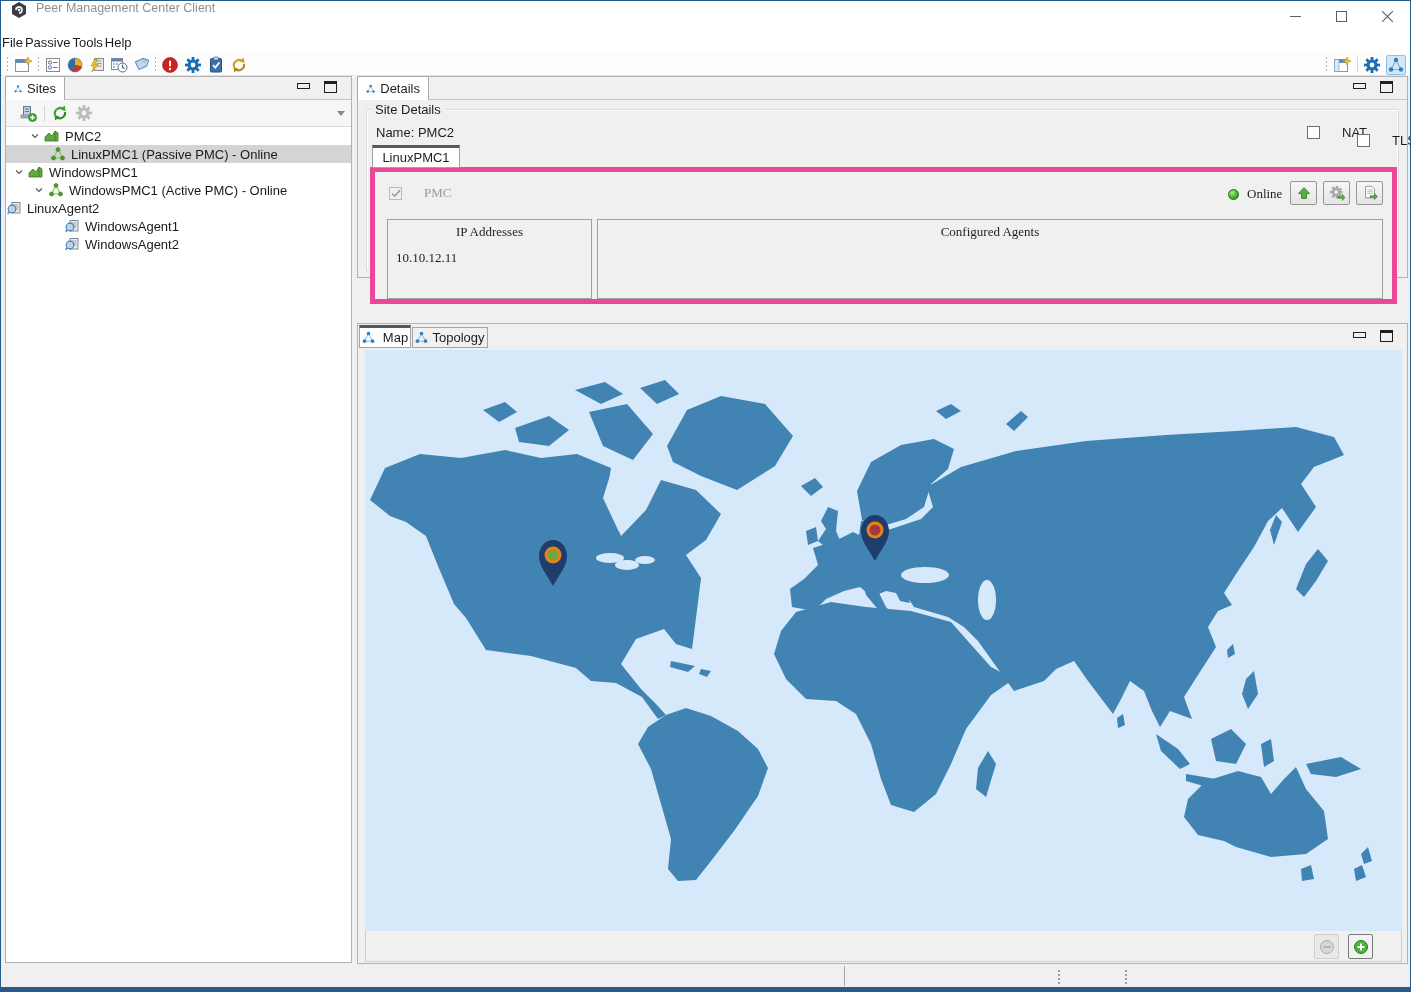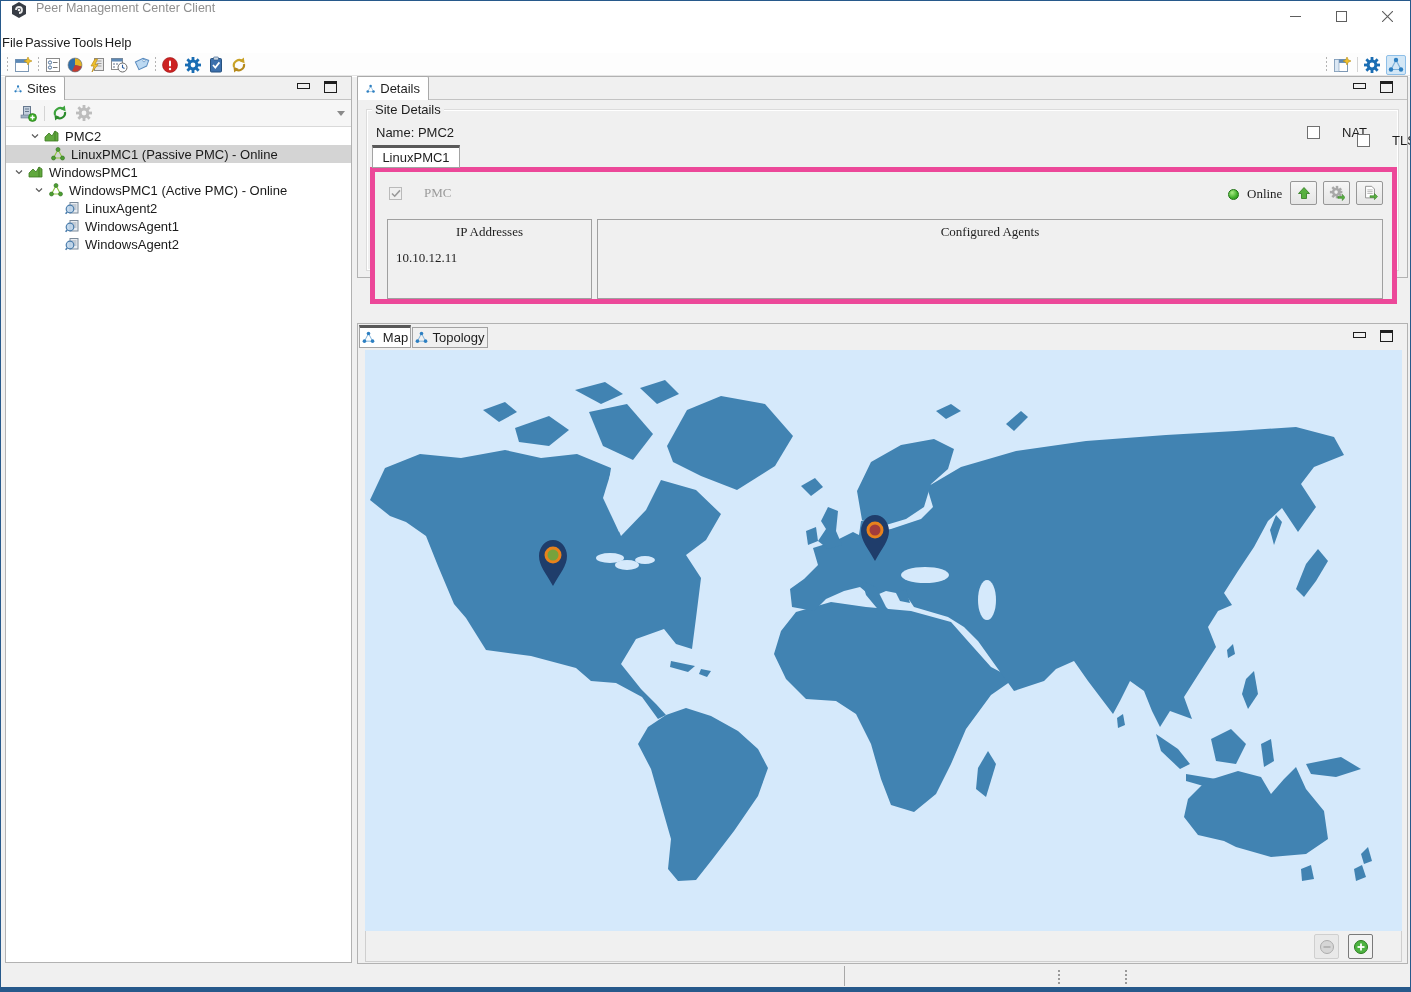--- a/index.html
+++ b/index.html
@@ -340,21 +340,21 @@
             <path d="M2,3.5 L5,6.5 L8,3.5" stroke="#5a5a5a" stroke-width="1.2" fill="none"></path>
           </svg>
         <svg class="t-ico" viewBox="0 0 16 16">
           <path d="M8,3.5 L3.5,12 M8,3.5 L12.5,12 M3.5,12 L12.5,12" stroke="#8cc63f" stroke-width="1.1" fill="none"></path>
           <circle cx="8" cy="3.5" r="2" fill="#4c9e33" stroke="#2f6e1d" stroke-width="0.6"></circle>
           <circle cx="3.5" cy="12" r="2" fill="#4c9e33" stroke="#2f6e1d" stroke-width="0.6"></circle>
           <circle cx="12.5" cy="12" r="2" fill="#4c9e33" stroke="#2f6e1d" stroke-width="0.6"></circle>
         </svg>
         <span>WindowsPMC1 (Active PMC) - Online</span>
       </div>
-      <div class="tree-row" style="padding-left:58px">
+      <div class="tree-row" style="">
         <svg class="t-ico" viewBox="0 0 16 16">
           <rect x="6" y="2.5" width="8" height="10.5" fill="#e9edf2" stroke="#7b8a9a"></rect>
           <line x1="7.5" y1="5" x2="12.5" y2="5" stroke="#9aa7b5"></line>
             <line x1="7.5" y1="7" x2="12.5" y2="7" stroke="#9aa7b5"></line>
             <line x1="7.5" y1="9" x2="12.5" y2="9" stroke="#9aa7b5"></line>
           <circle cx="6" cy="9" r="3.8" fill="#bcd4ea" fill-opacity="0.85" stroke="#4a7cab" stroke-width="1.2"></circle>
           <line x1="3.2" y1="12" x2="1.6" y2="13.8" stroke="#4a7cab" stroke-width="1.6"></line>
         </svg>
         <span>LinuxAgent2</span>
       </div>

